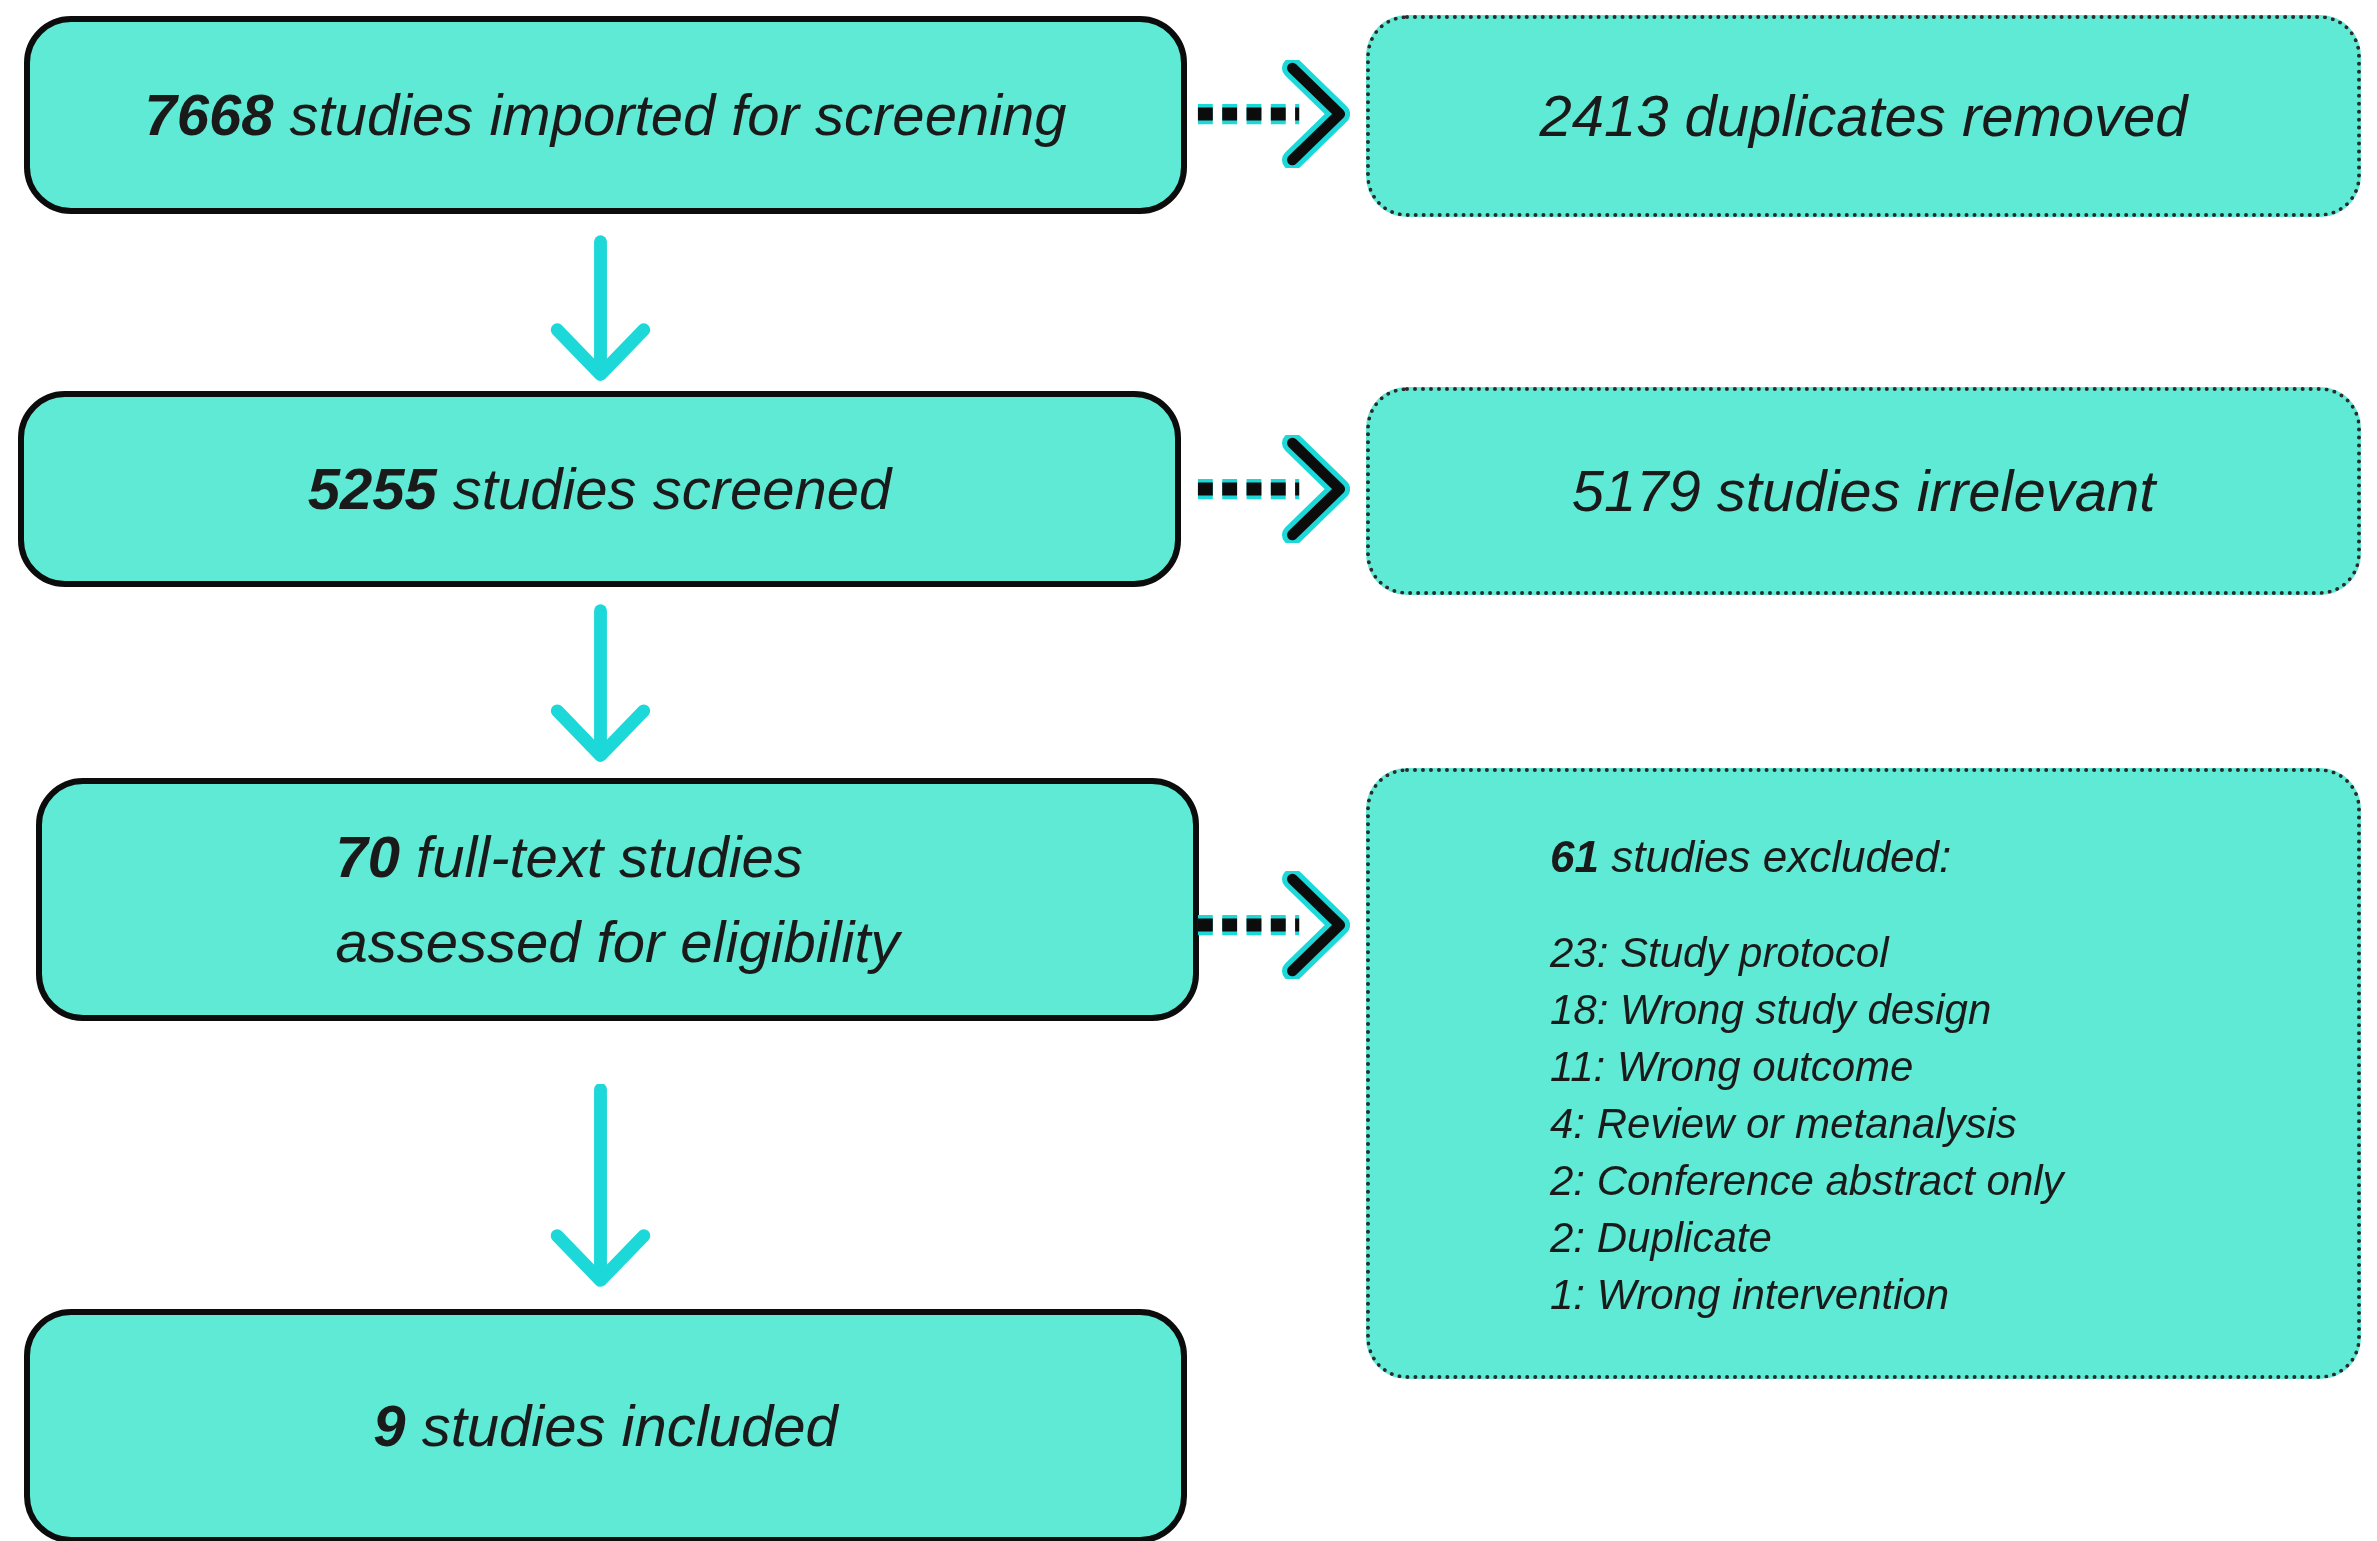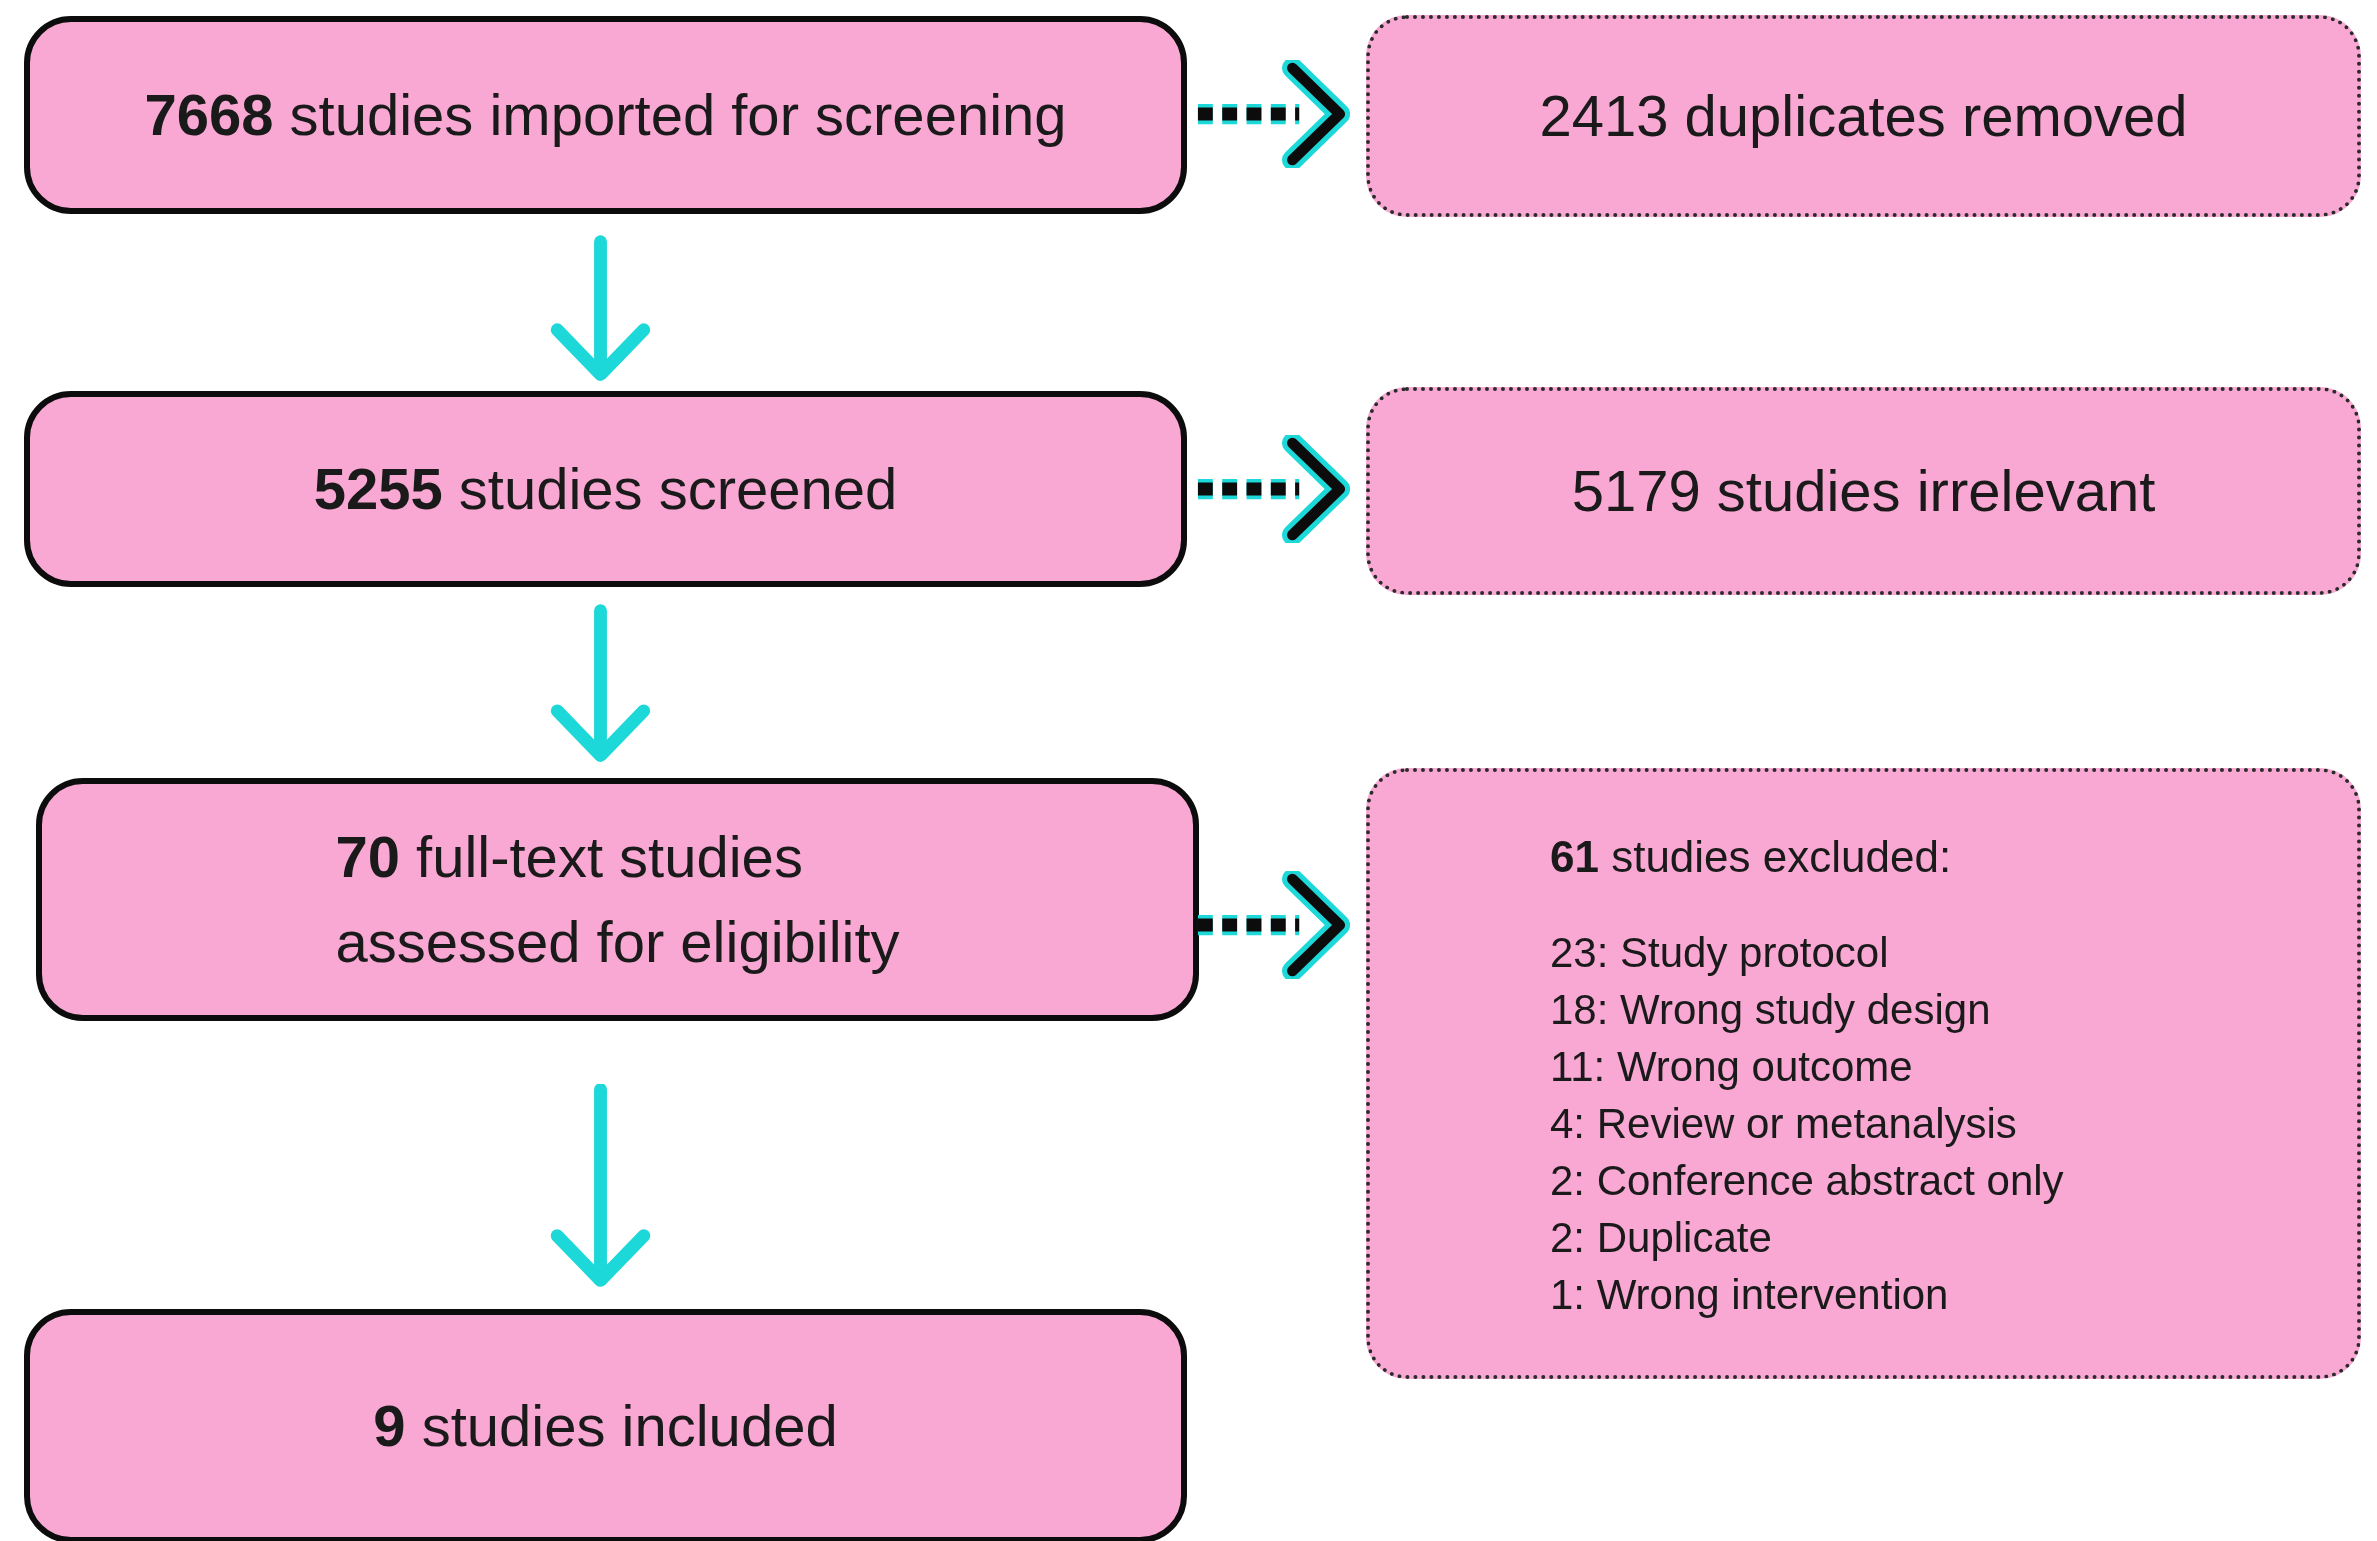--- a/index.html
+++ b/index.html
@@ -7,41 +7,42 @@
     position:relative;
     width:2377px;height:1541px;
     background:#ffffff;
     font-family:"Liberation Sans","DejaVu Sans",sans-serif;
     color:#1a1a1a;
     overflow:hidden;
   }
   .box{
     position:absolute;
     box-sizing:border-box;
-    background:#f9a8d4;
+    background:#5eead4;
     display:flex;
     align-items:center;
     justify-content:center;
     font-size:58px;
     line-height:1.3;
     color:#1a1a1a;
     text-align:center;
+    font-style:italic;
   }
   .solid{
     border:6.1px solid #0c0c0c;
     border-radius:47px;
   }
   .dotted{
     border:4.7px dotted #2b2b2b;
     border-radius:41px;
   }
   .num{font-weight:bold;}
   
   .b1{left:24px;  top:15.6px;   width:1163px; height:198px;}
-  .b2{left:24px;  top:391px;  width:1163px; height:196px;}
+  .b2{left:18px;  top:391px;  width:1163px; height:196px;}
   .b3{left:36px;  top:778px; width:1163px; height:243px;}
   .b3 .inner{text-align:left; line-height:1.45;}
   .b4{left:24px;  top:1309px; width:1163px; height:234px;}
   
   .r1{left:1366px; top:15px;   width:995px; height:202px;}
   .r2{left:1366px; top:387px;  width:995px; height:208px;}
   .r3{left:1366px; top:768px; width:995px; height:611px;
       align-items:flex-start; justify-content:flex-start;}
   .r3 .inner{
       text-align:left;

